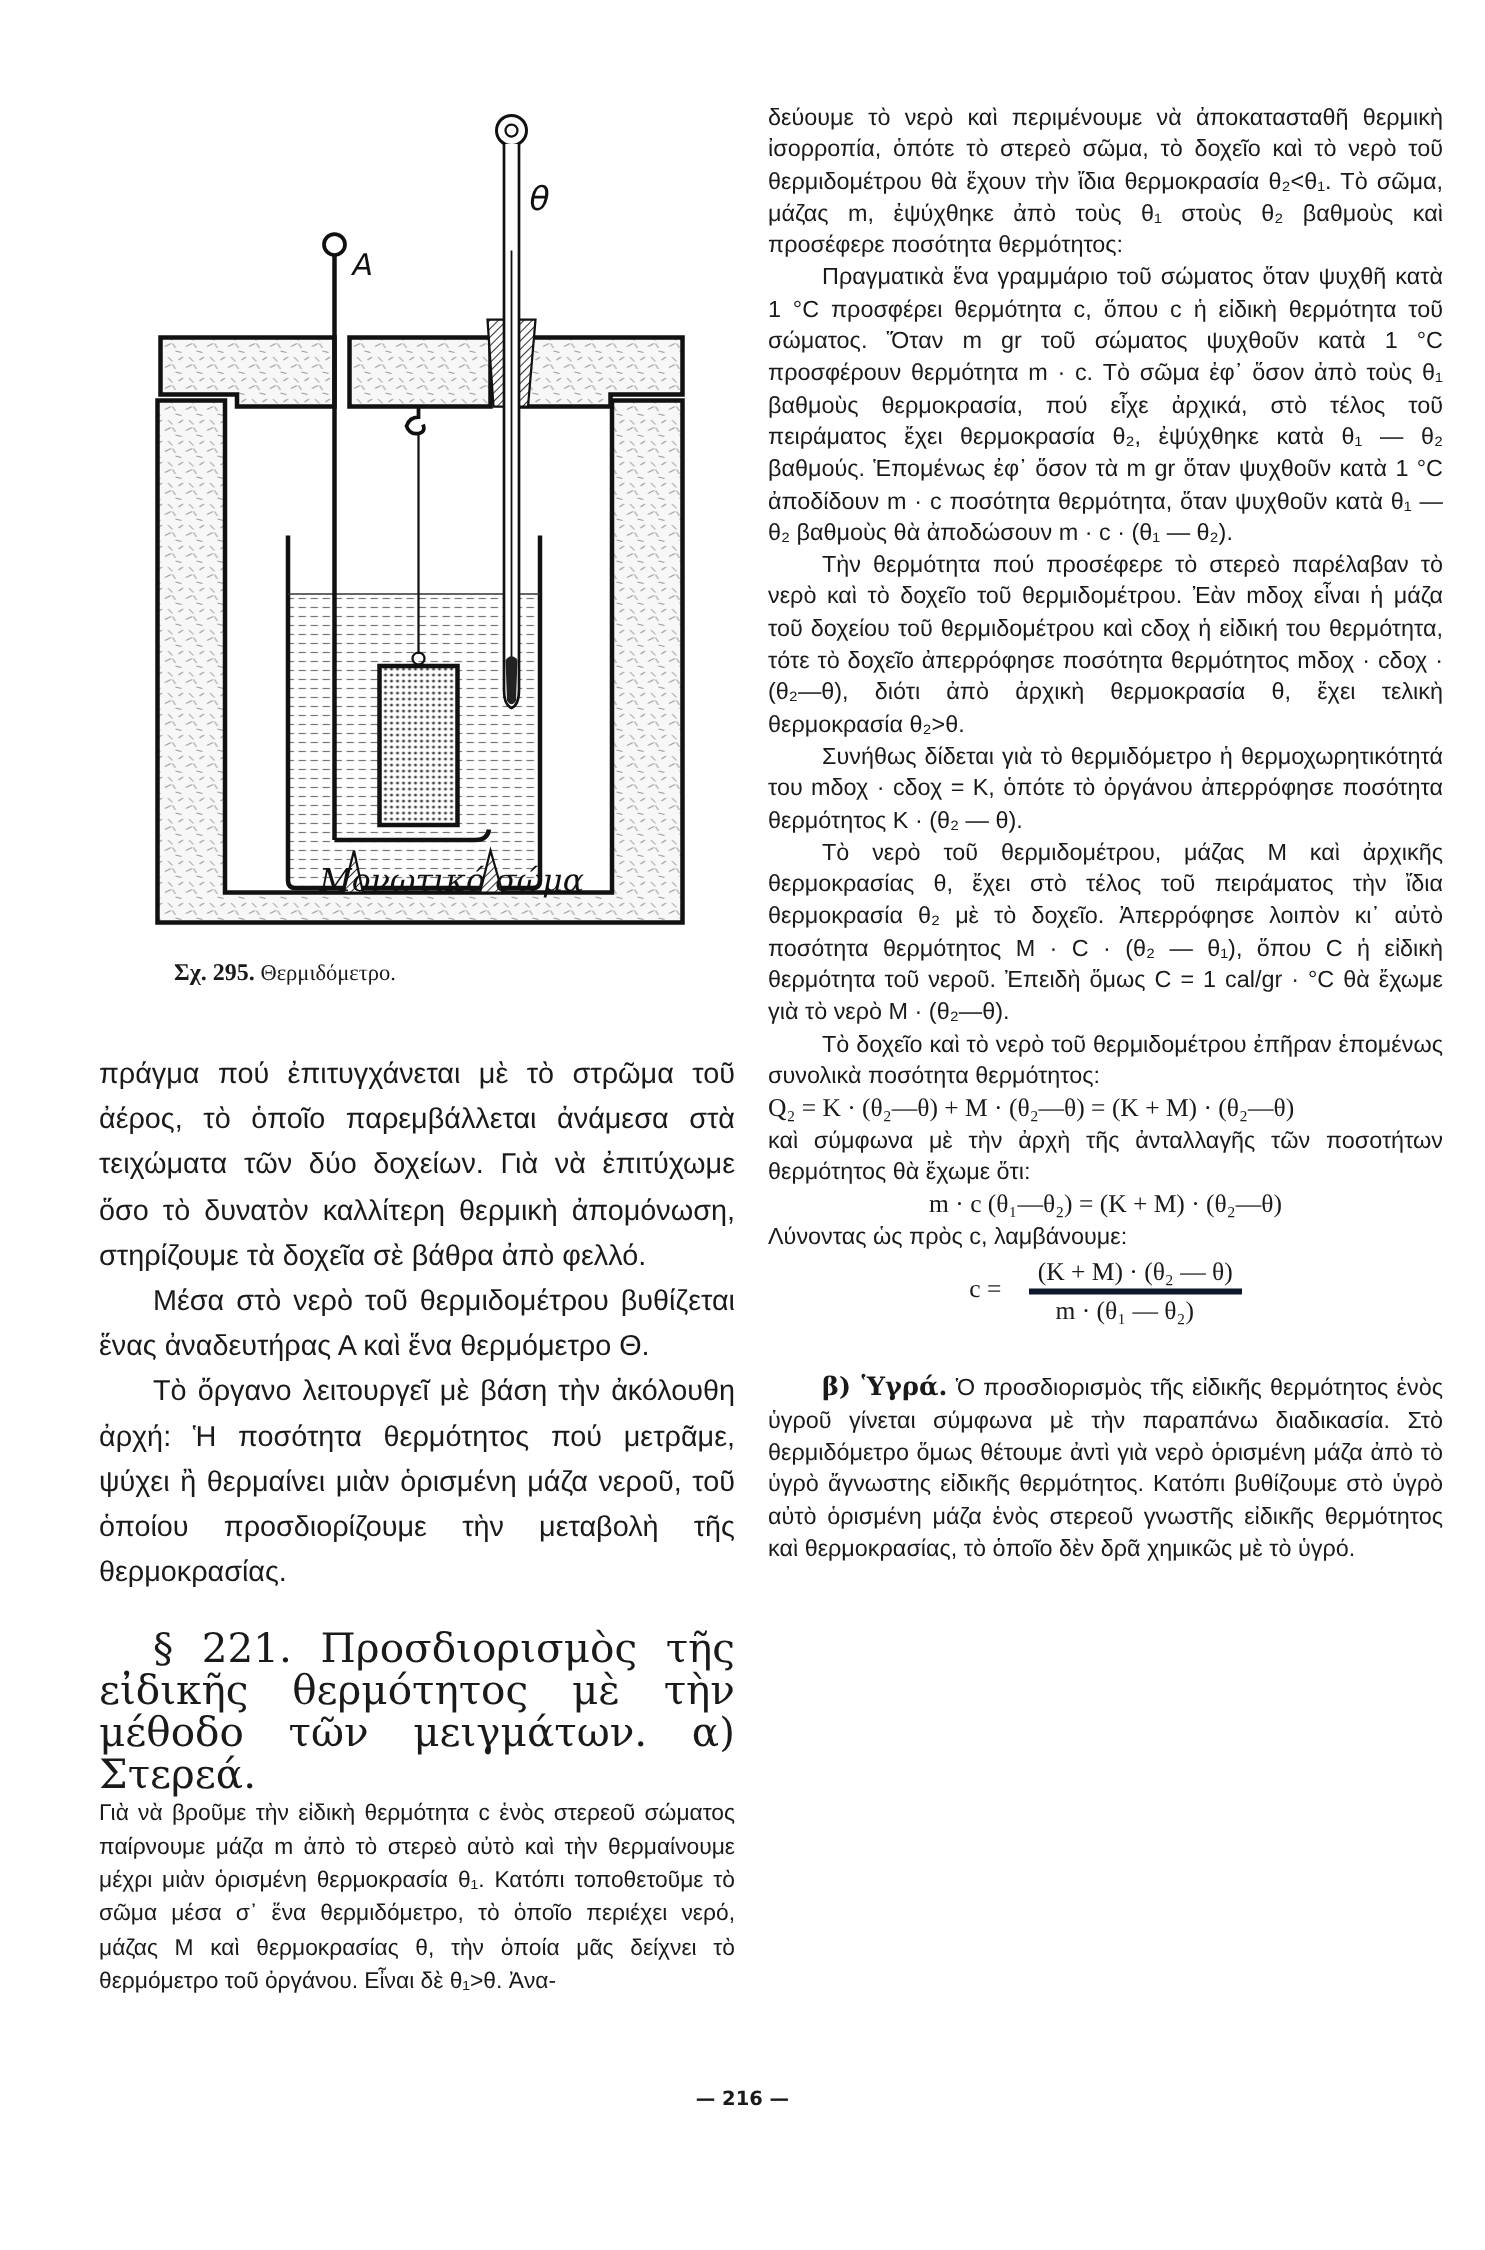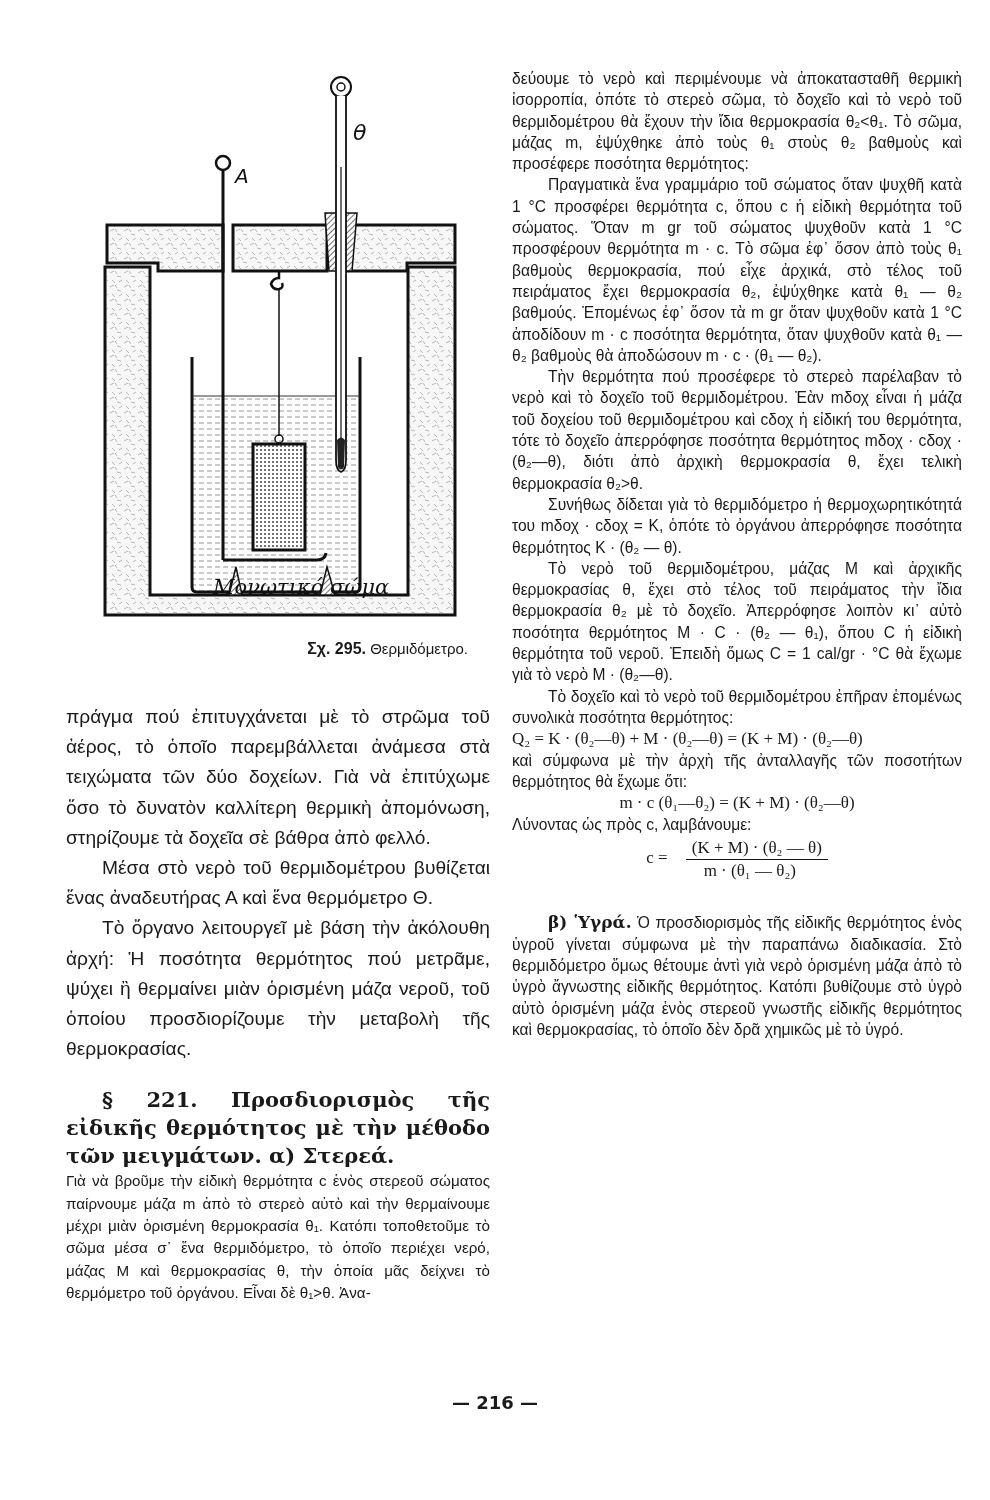--- a/index.html
+++ b/index.html
@@ -1,42 +1,42 @@
 <!DOCTYPE html>
 <html><head>
 <meta charset="utf-8">
 <style>
   html, body { margin: 0; padding: 0; background: #ffffff; }
   body { width: 990px; height: 1500px; position: relative; overflow: hidden;
          font-family: "DejaVu Serif", "Liberation Serif", serif; color: #1a1a1a; }
   .figure { position: absolute; left: 95px; top: 60px; width: 380px; height: 580px; }
   .figure svg { width: 380px; height: 580px; display: block; }
-  .caption { position: absolute; left: 88px; top: 640px; width: 380px; text-align: right;
-             font-family: Liberation Sans, sans-serif; font-size: 15px; }
+  .caption { position: absolute; left: 116px; top: 640px; width: 380px; text-align: left;
+             font-family: Liberation Serif, serif; font-size: 15px; }
   .caption .num { font-weight: bold; font-size: 16px; }
   .col { position: absolute; }
   .left-col { left: 66px; top: 702px; width: 424px; }
   .right-col { left: 512px; top: 68px; width: 450px; }
   .p-big { font-family: "Liberation Sans", sans-serif; font-size: 19.2px; line-height: 30.2px;
            text-align: justify; margin: 0; hyphens: none; }
   .p-small { font-family: "Liberation Sans", sans-serif; font-size: 15.6px; line-height: 21.3px;
              text-align: justify; margin: 0; }
   .indent { text-indent: 36px; }
   .formula { text-align: center; font-family: "Liberation Serif", serif; font-size: 17px;
              line-height: 22px; margin: 0; }
-  .section-head { font-family: "DejaVu Serif", serif; font-weight: bold; font-size: 21px;
+  .section-head { font-family: "DejaVu Serif", serif; font-weight: normal; font-size: 27px;
                   line-height: 28px; margin: 0; text-align: justify; }
   .section-body { font-family: "Liberation Sans", sans-serif; font-size: 15.2px; line-height: 22.3px;
                   text-align: justify; margin: 0; }
   .bold-inline { font-family: "DejaVu Serif", serif; font-weight: bold; font-size: 17px; }
   .frac { display: inline-block; vertical-align: middle; text-align: center; }
   .frac .num, .frac .den { display: block; padding: 0 6px; }
-  .frac .num { border-bottom: 1px solid #0f172a; margin-left: 14px; }
+  .frac .num { border-bottom: 4px solid #0f172a; margin-left: 14px; }
   .pageno { position: absolute; top: 1392px; left: 0; width: 990px; text-align: center;
-            font-family: "DejaVu Sans", sans-serif; font-weight: bold; font-size: 18px; }
+            font-family: "DejaVu Sans", sans-serif; font-weight: bold; font-size: 13px; }
 </style>
 </head>
 <body>
 
 <div class="figure">
   <svg viewBox="0 0 380 580" xmlns="http://www.w3.org/2000/svg">
     <defs>
       <pattern id="insul" width="14" height="14" patternUnits="userSpaceOnUse">
         <rect width="14" height="14" fill="#f7f7f7"></rect>
         <path d="M1 3 l4 -2 M8 6 l4 1 M3 10 l3 3 M10 12 l3 -2 M6 1 l2 3" stroke="#9a9a9a" stroke-width="0.7"></path>

